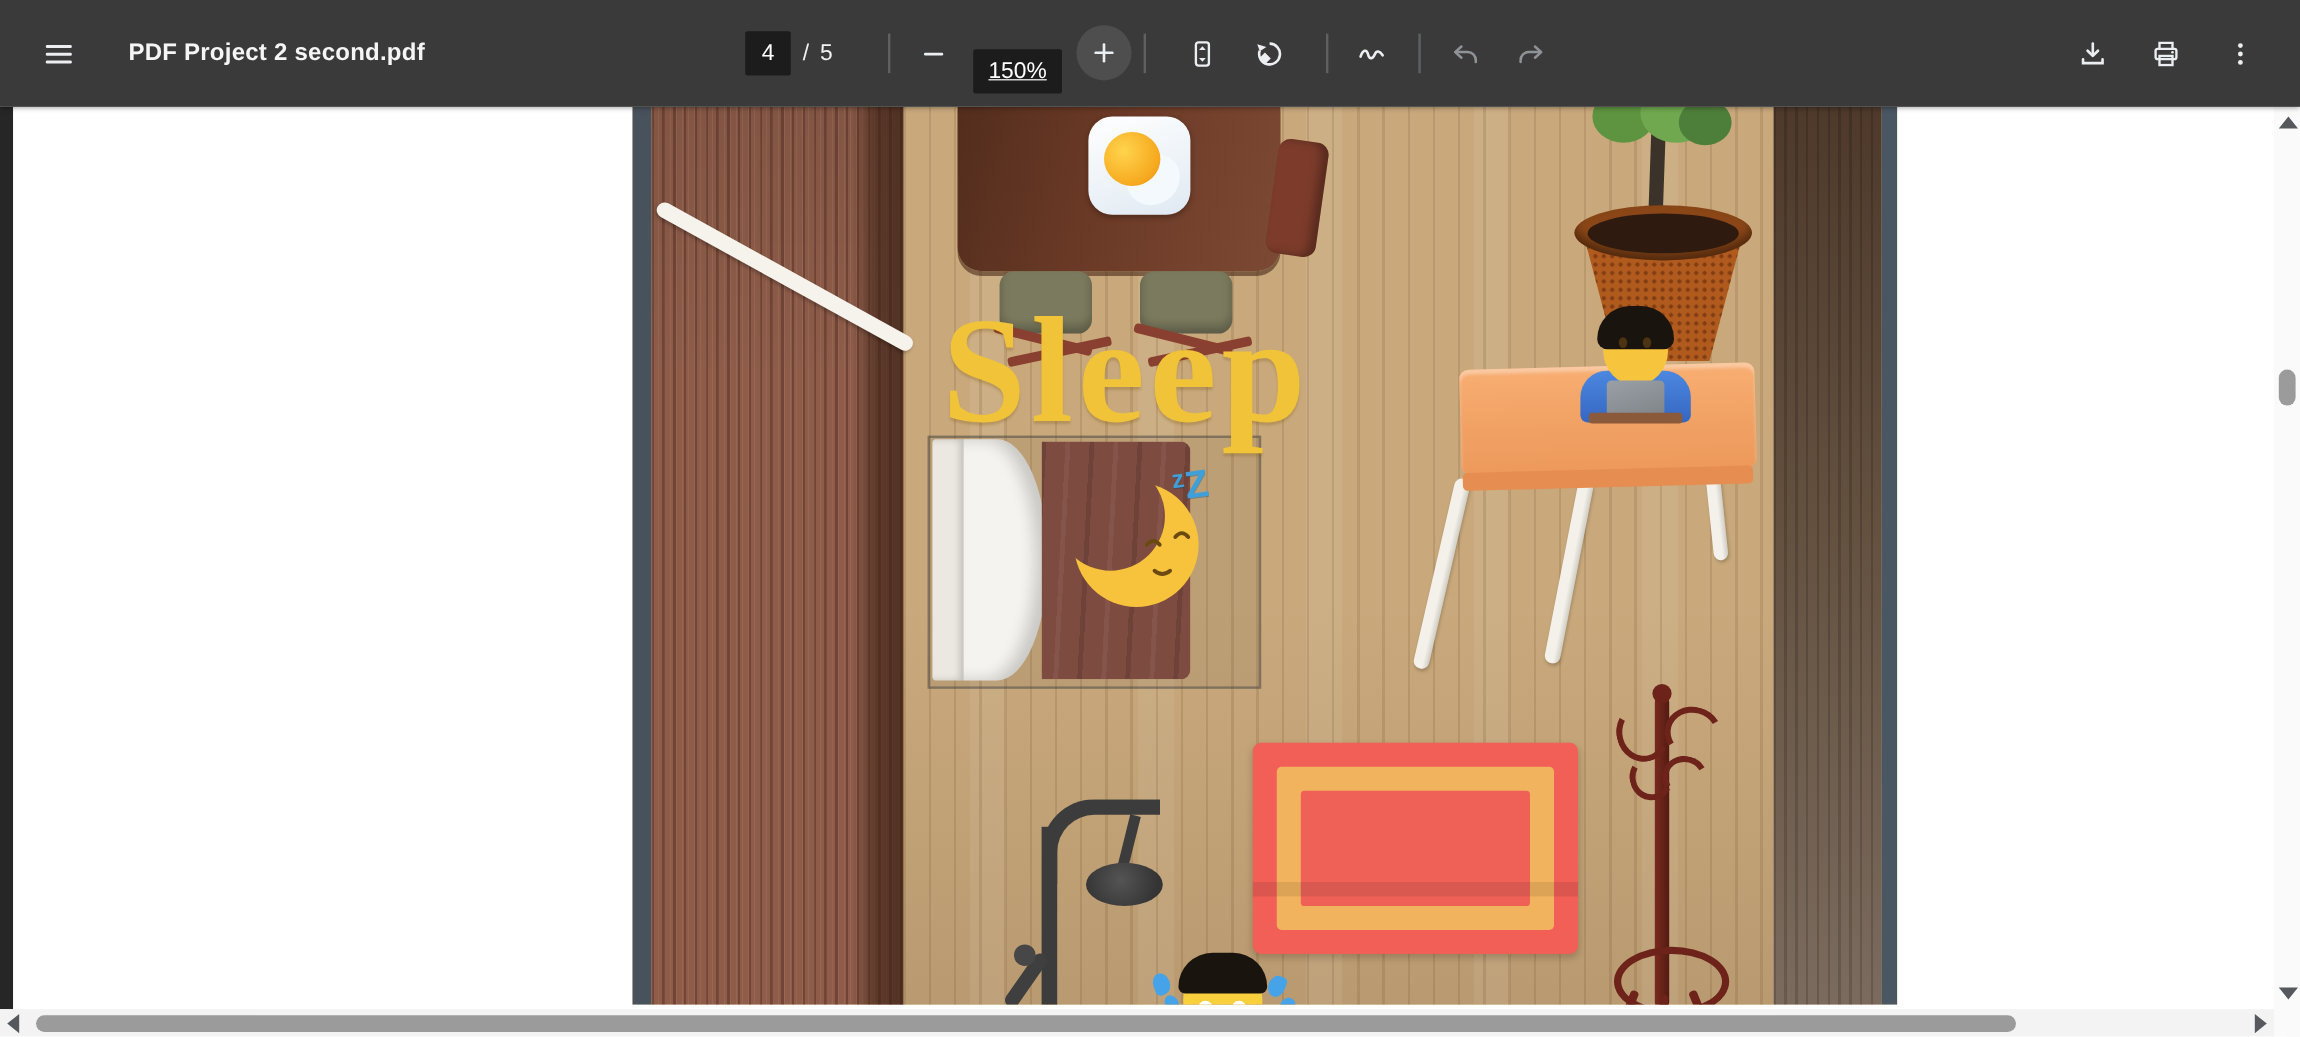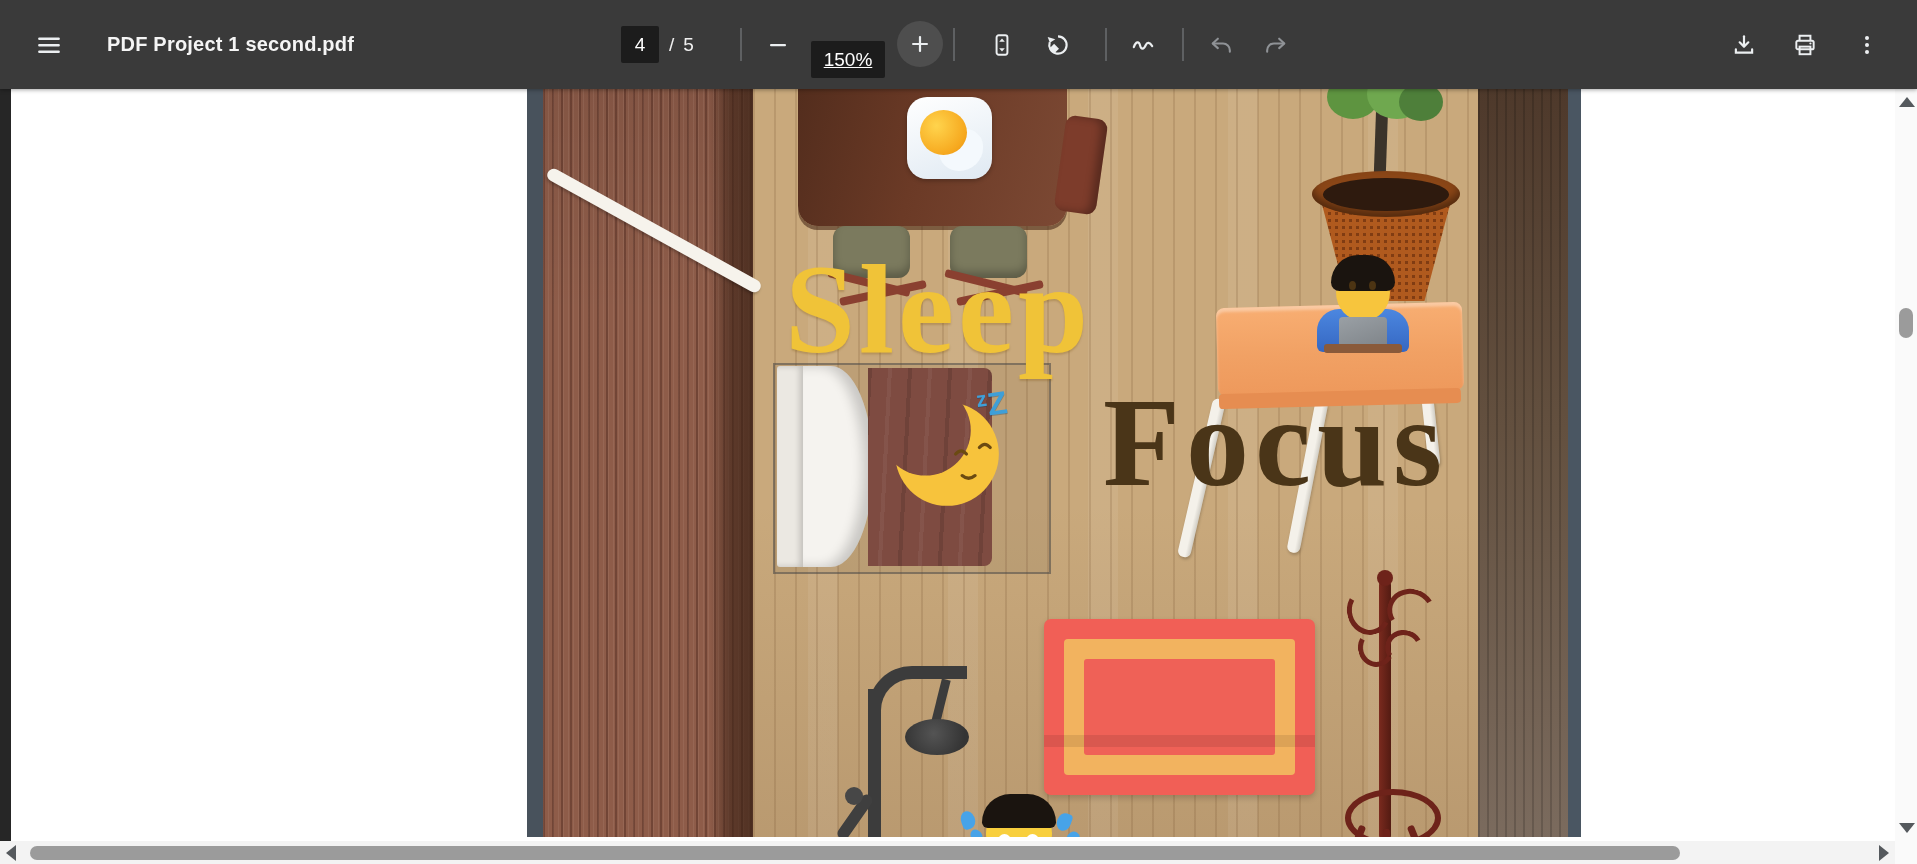--- a/index.html
+++ b/index.html
@@ -166,21 +166,21 @@
         <svg width="26" height="26" viewBox="0 0 24 24">
             <g fill="currentColor">
               <rect x="2" y="5" width="20" height="2.4" rx="1"></rect>
               <rect x="2" y="11" width="20" height="2.4" rx="1"></rect>
               <rect x="2" y="17" width="20" height="2.4" rx="1"></rect>
             </g>
           </svg>
       </span>
     </button>
 
-    <div class="tb-title">PDF Project 1 second.pdf</div>
+    <div class="tb-title">PDF Project 2 second.pdf</div>
 
     <div class="field page-field" role="textbox">4</div>
     <div class="page-total">
       <span>/</span>
       <span>5</span>
     </div>
 
     <div class="tdiv" style="left:740px;"></div>
 
     <button class="tbtn" style="left:760px;top:27px;width:36px;height:36px;">
@@ -345,21 +345,20 @@
       <div class="abs zz">
         <span class="z-small">z</span><span class="z-big">Z</span>
       </div>
 
       <div class="deskleg abs" style="left:668px;top:308px;width:13px;height:162px;transform:rotate(13deg);"></div>
       <div class="deskleg abs" style="left:774px;top:310px;width:13px;height:155px;transform:rotate(11deg);"></div>
       <div class="deskleg abs" style="left:898px;top:308px;width:12px;height:70px;transform:rotate(-6deg);"></div>
       <div class="abs desk"></div>
       <div class="abs desklip"></div>
 
-      <div class="abs focus-text">Focus</div>
 
       <div class="abs plant-stem"></div>
       <div class="leaf" style="left:800px;top:-14px;width:52px;height:44px;background:#5e9440;"></div>
       <div class="leaf" style="left:840px;top:-20px;width:60px;height:50px;background:#6fa84f;"></div>
       <div class="leaf" style="left:872px;top:-6px;width:44px;height:38px;background:#4e7f3a;"></div>
       <div class="abs pot-body"></div>
       <div class="abs pot-rim"></div>
       <div class="abs pot-soil"></div>
 
       <div class="abs man">

